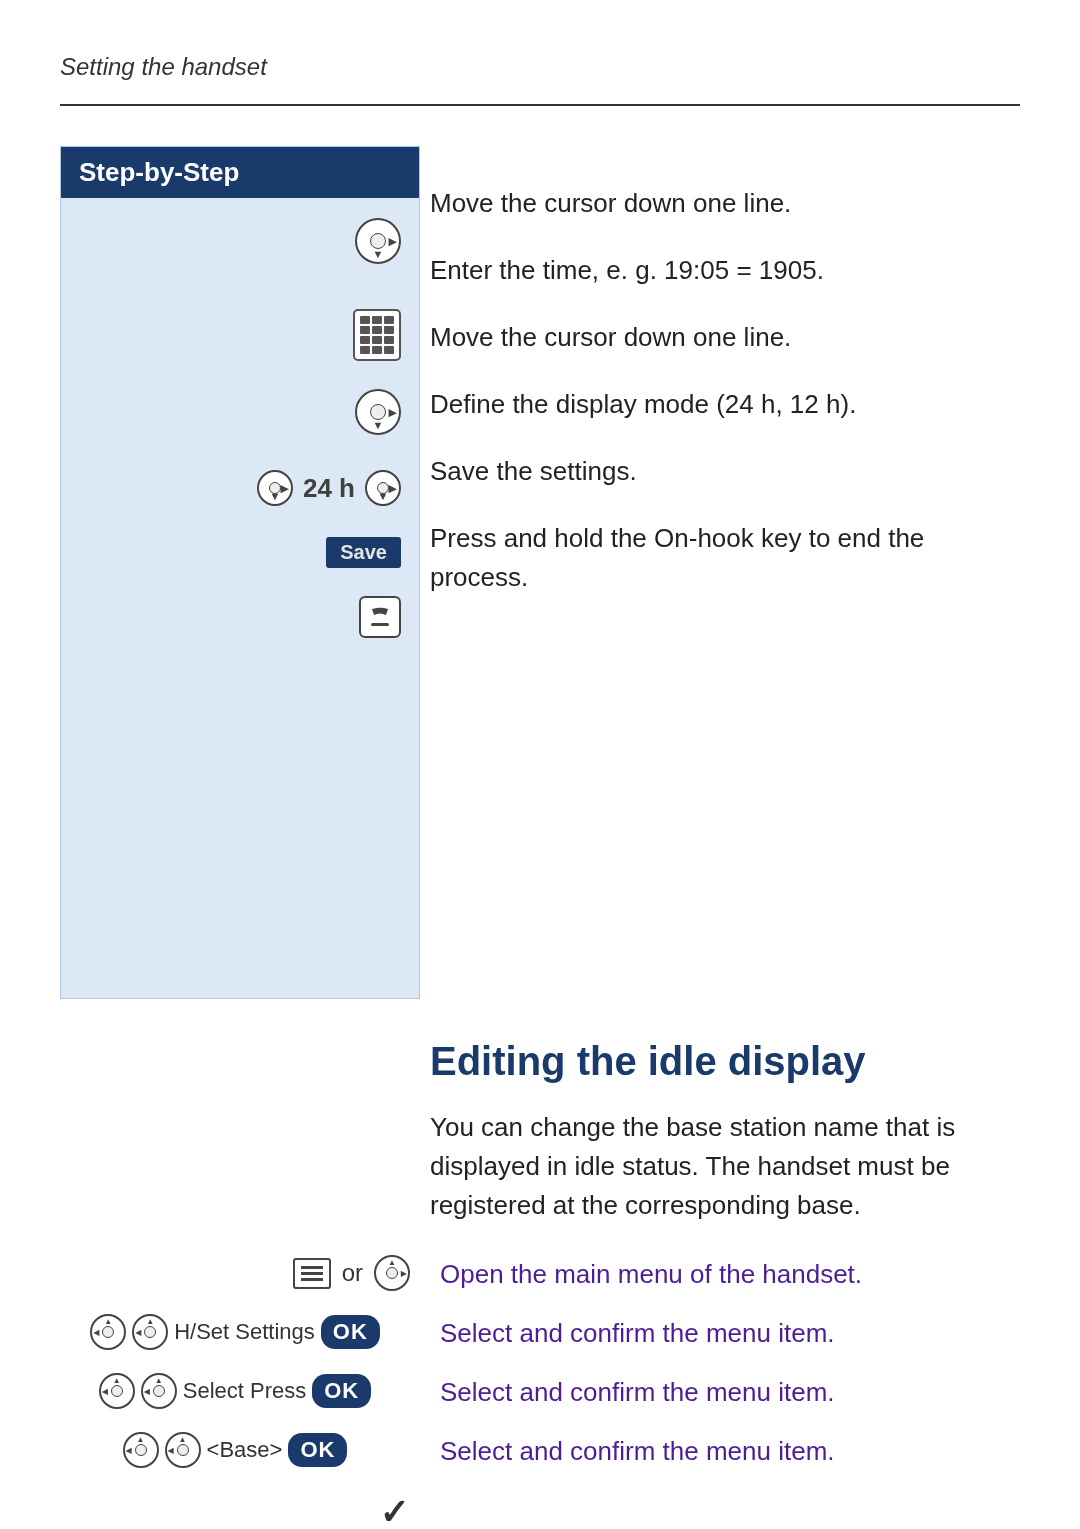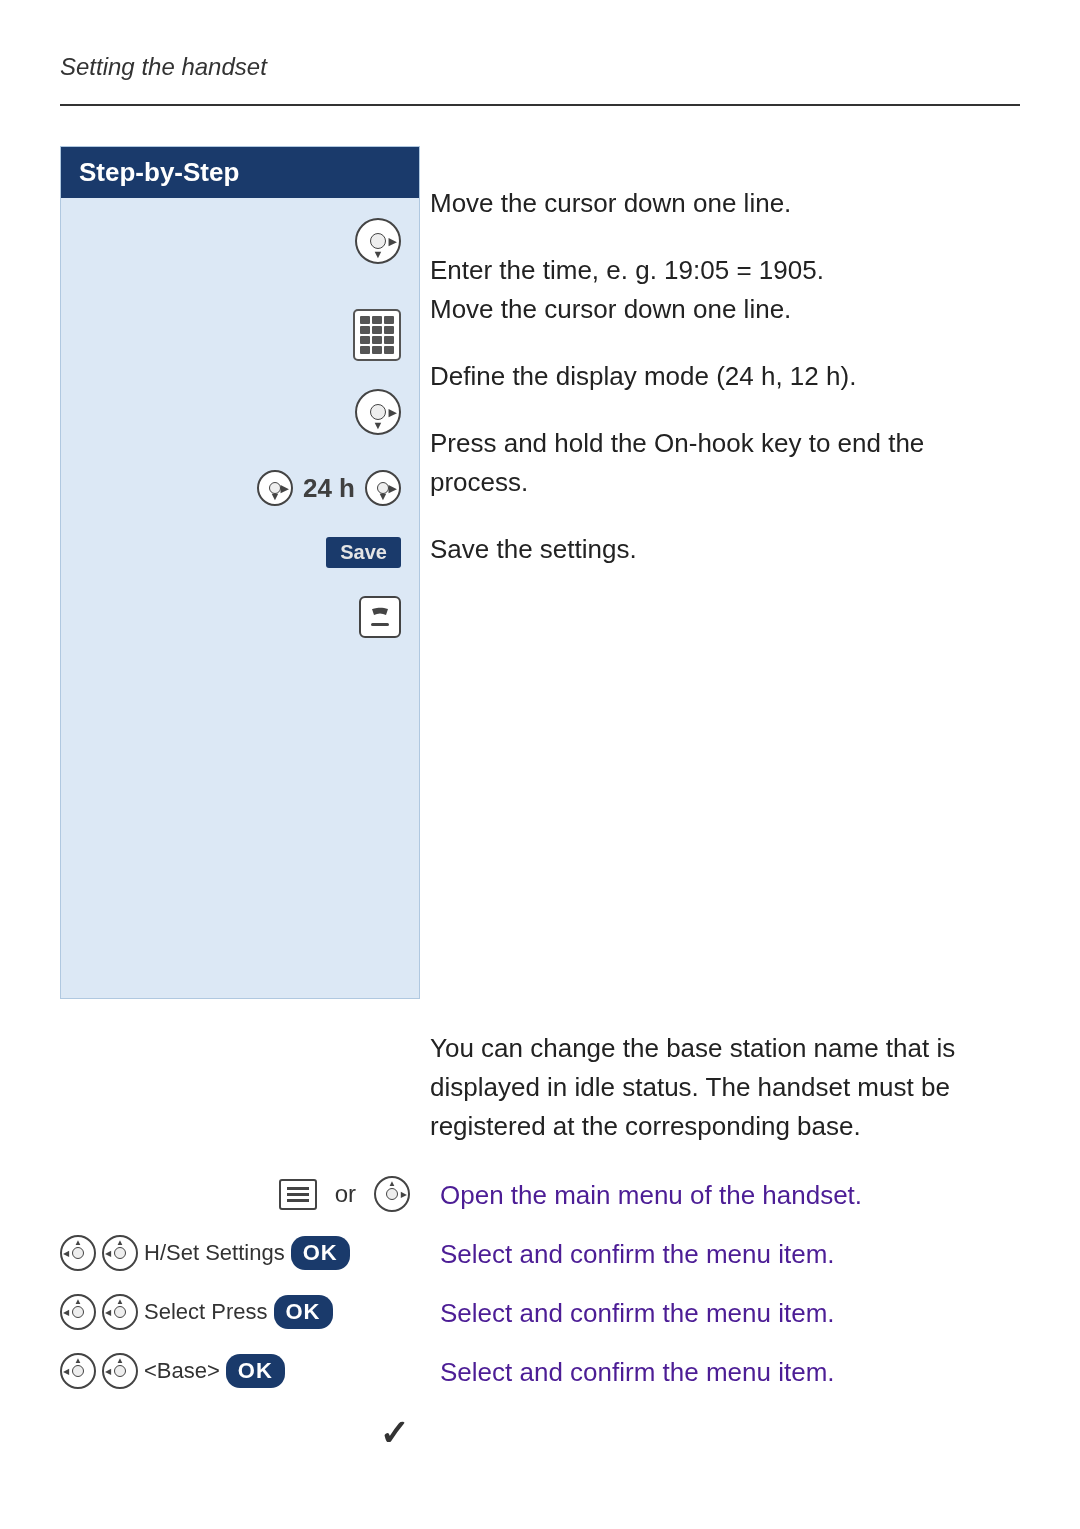--- a/index.html
+++ b/index.html
@@ -332,21 +332,21 @@
       width: 10px;
       height: 8px;
       background: #555;
       border-radius: 1px;
     }
 
     
     .hset-row {
       display: flex;
       align-items: center;
-      justify-content: flex-start;
+      justify-content: center;
       gap: 6px;
       width: 100%;
     }
 
     
     .steps-wrapper {
       width: 100%;
     }
   </style>
 </head>
@@ -420,58 +420,59 @@
         </div>
       </div>
     </div>
 
     <div class="right-panel" style="padding-top:30px;">
 
       <div style="margin-bottom:28px;margin-top:8px;">
         <span class="body-text">Move the cursor down one line.</span>
       </div>
 
-      <div style="">
+      <div style="margin-bottom:28px;">
         <span class="body-text">Enter the time, e. g. 19:05 = 1905.</span>
       </div>
 
       <div style="margin-bottom:28px;">
         <span class="body-text">Move the cursor down one line.</span>
       </div>
 
       <div style="margin-bottom:28px;margin-top:18px;">
         <span class="body-text">Define the display mode (24 h, 12 h).</span>
       </div>
 
       <div style="margin-bottom:28px;">
+        <span class="body-text">Save the settings.</span>
+      </div>
+
+      <div style="margin-bottom:28px;">
         <span class="body-text">Press and hold the On-hook key to end the process.</span>
-      </div>
-
-      <div style="margin-bottom:28px;">
-        <span class="body-text">Save the settings.</span>
       </div>
 
     </div>
   </div>
 
   <div style="margin-top: 30px; clear:both;">
 
     <div style="display:flex;">
       <div style="width:370px;flex-shrink:0;"></div>
       <div style="flex:1;">
+        <h2 class="section-heading">Editing the idle display</h2>
         <p class="body-text" style="margin-bottom:30px;">You can change the base station name that is displayed in idle status. The handset must be registered at the corresponding base.</p>
       </div>
     </div>
 
     <div class="steps-wrapper">
 
       <div class="step-row">
         <div class="step-left">
 
-          <div style="display:inline-flex;align-items:center;gap:12px;">
+          <div style="display:inline-flex;align-items:center;gap:5px;">
             <div style="display:inline-flex;flex-direction:column;gap:3px;padding:6px;border:2px solid #444;border-radius:3px;background:#fff;">
               <div style="width:22px;height:3px;background:#444;"></div>
               <div style="width:22px;height:3px;background:#444;"></div>
               <div style="width:22px;height:3px;background:#444;"></div>
             </div>
             <span class="or-text">or</span>
             <div class="nav-sm">
               <div class="nav-sm-dot"></div>
             </div>
           </div>

